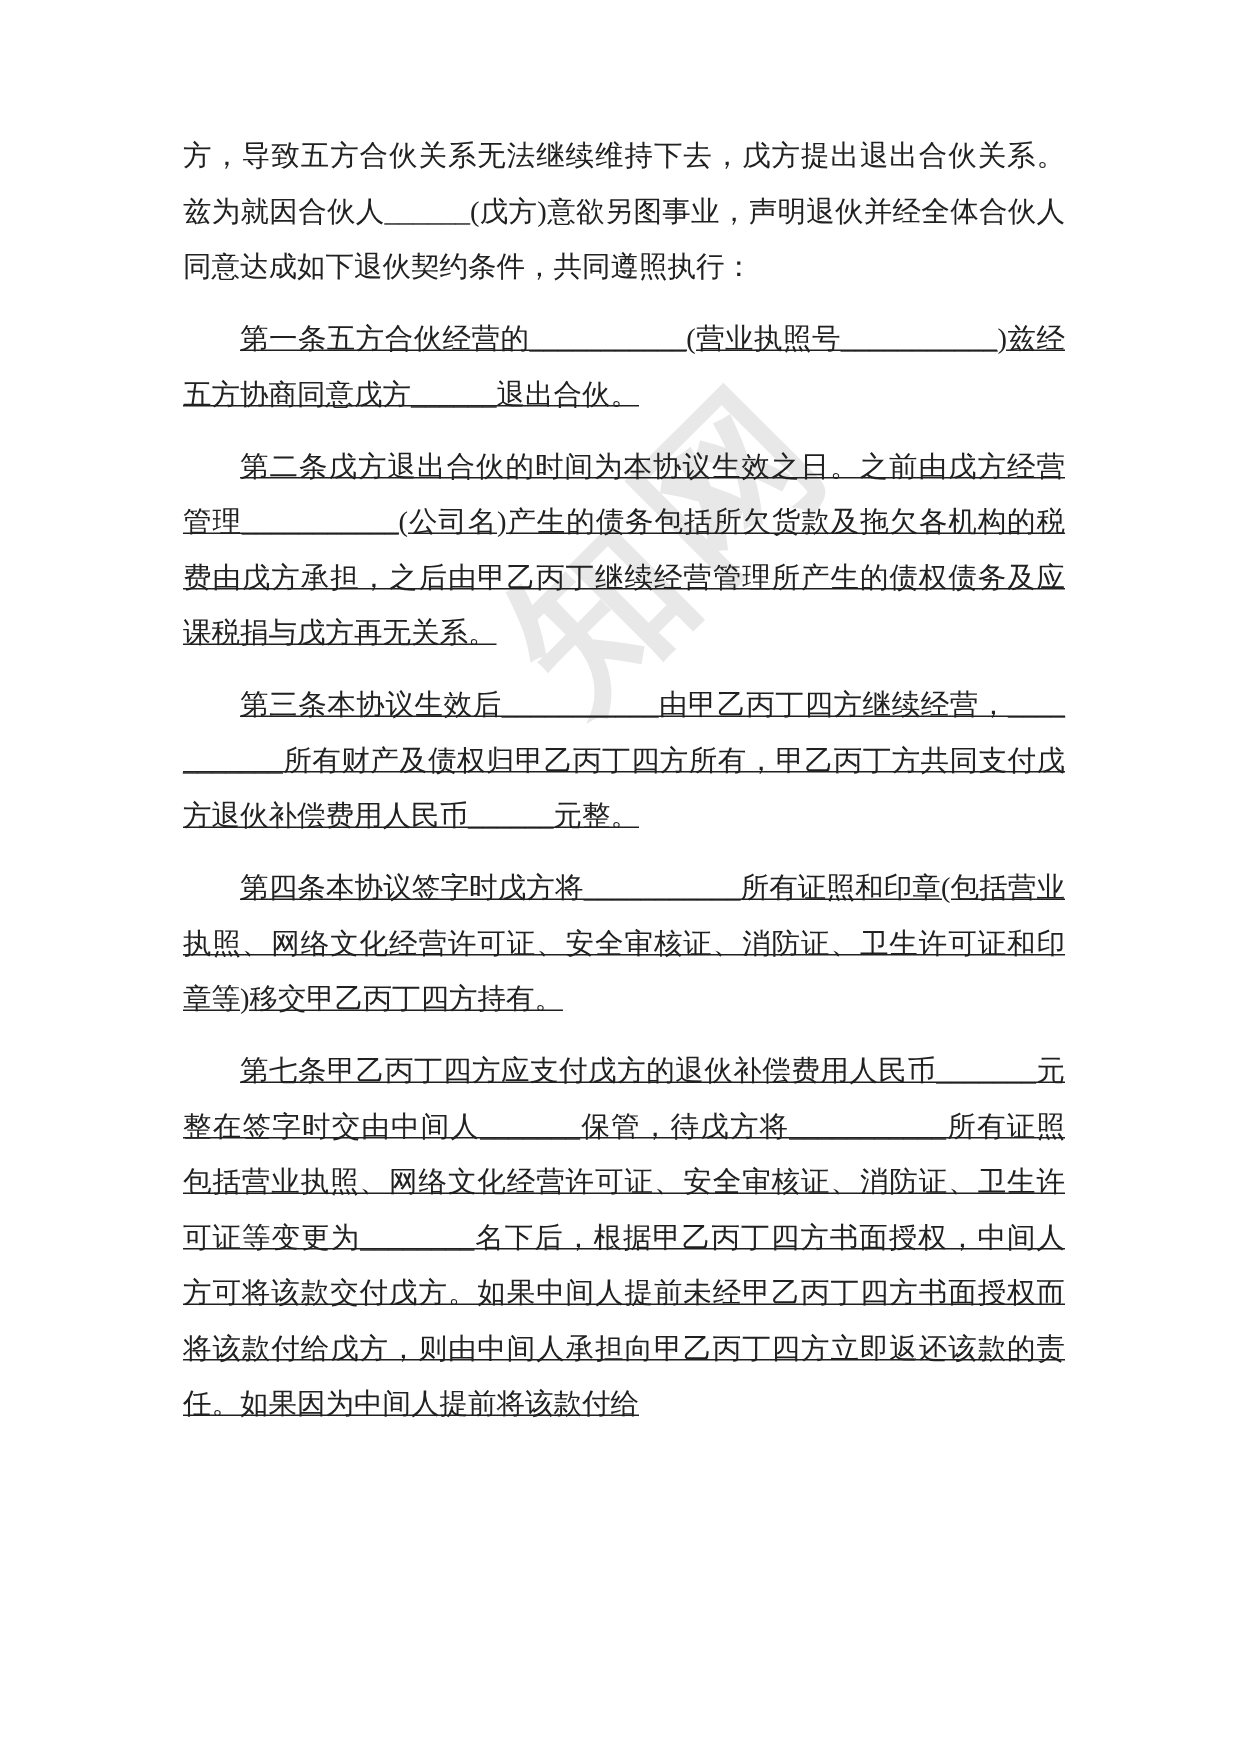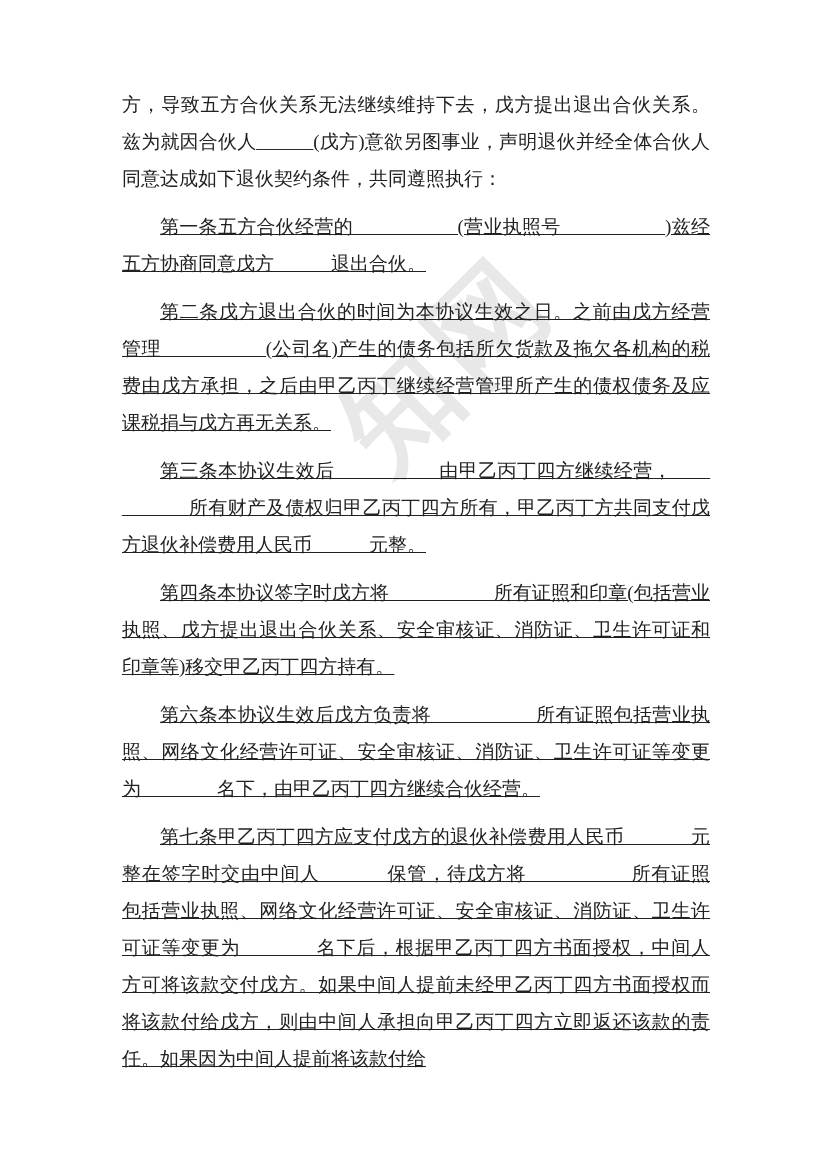--- a/index.html
+++ b/index.html
@@ -50,17 +50,16 @@
 </head>
 <body>
 
 <div class="page">
   <div class="watermark" style="color: rgb(232, 232, 232);">知网</div>
   <div class="content" style="color: rgb(33, 33, 33);">
       <p>方，导致五方合伙关系无法继续维持下去，戊方提出退出合伙关系。兹为就因合伙人______(戊方)意欲另图事业，声明退伙并经全体合伙人同意达成如下退伙契约条件，共同遵照执行：</p>
       <p class="indent">第一条五方合伙经营的___________(营业执照号___________)兹经五方协商同意戊方______退出合伙。</p>
       <p class="indent">第二条戊方退出合伙的时间为本协议生效之日。之前由戊方经营管理___________(公司名)产生的债务包括所欠货款及拖欠各机构的税费由戊方承担，之后由甲乙丙丁继续经营管理所产生的债权债务及应课税捐与戊方再无关系。</p>
       <p class="indent">第三条本协议生效后___________由甲乙丙丁四方继续经营，___________所有财产及债权归甲乙丙丁四方所有，甲乙丙丁方共同支付戊方退伙补偿费用人民币______元整。</p>
-      <p class="indent">第四条本协议签字时戊方将___________所有证照和印章(包括营业执照、戊方提出退出合伙关系、安全审核证、消防证、卫生许可证和印章等)移交甲乙丙丁四方持有。</p>
-      <p class="indent">第六条本协议生效后戊方负责将___________所有证照包括营业执照、网络文化经营许可证、安全审核证、消防证、卫生许可证等变更为________名下，由甲乙丙丁四方继续合伙经营。</p>
+      <p class="indent">第四条本协议签字时戊方将___________所有证照和印章(包括营业执照、网络文化经营许可证、安全审核证、消防证、卫生许可证和印章等)移交甲乙丙丁四方持有。</p>
       <p class="indent">第七条甲乙丙丁四方应支付戊方的退伙补偿费用人民币_______元整在签字时交由中间人_______保管，待戊方将___________所有证照包括营业执照、网络文化经营许可证、安全审核证、消防证、卫生许可证等变更为________名下后，根据甲乙丙丁四方书面授权，中间人方可将该款交付戊方。如果中间人提前未经甲乙丙丁四方书面授权而将该款付给戊方，则由中间人承担向甲乙丙丁四方立即返还该款的责任。如果因为中间人提前将该款付给</p>
     </div>
 </div>
 
 </body></html>

